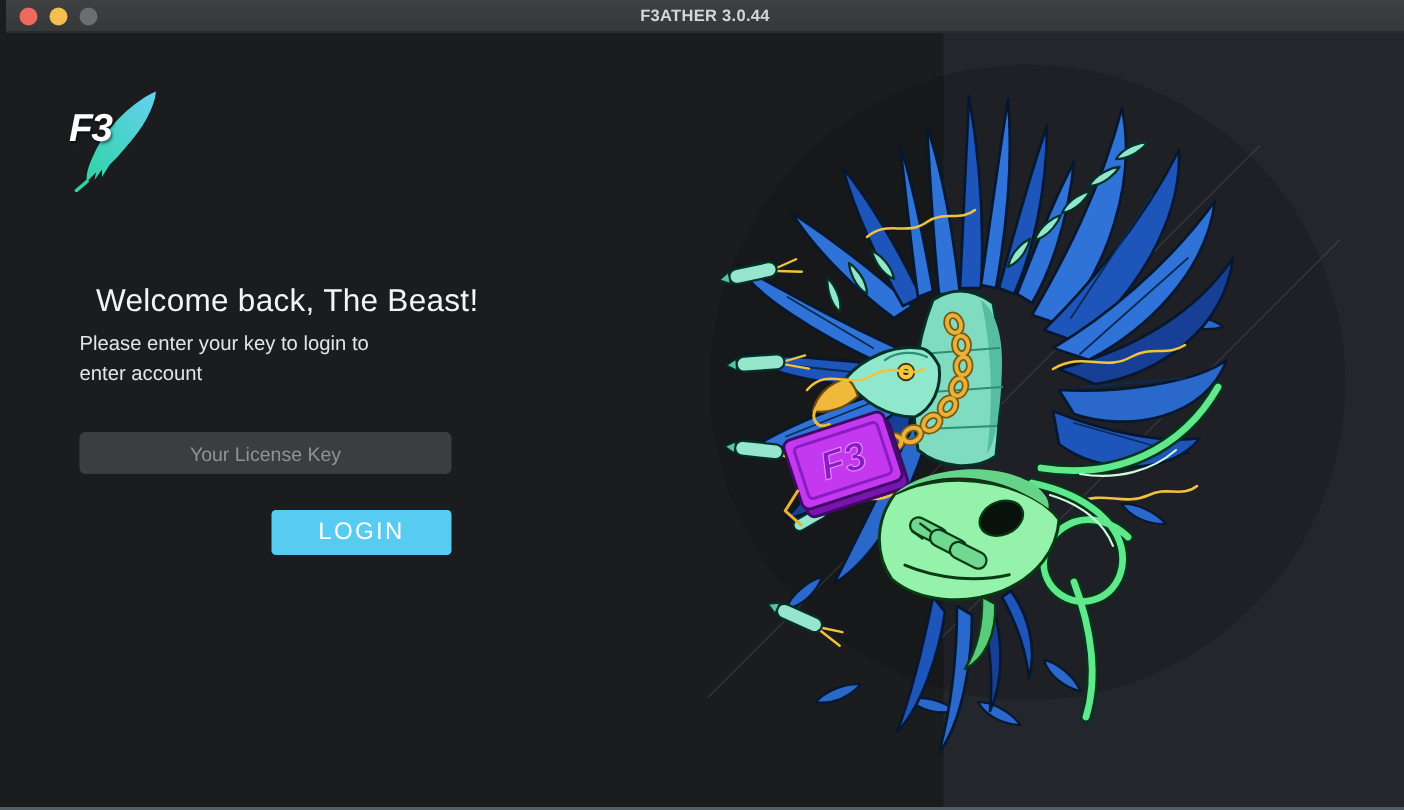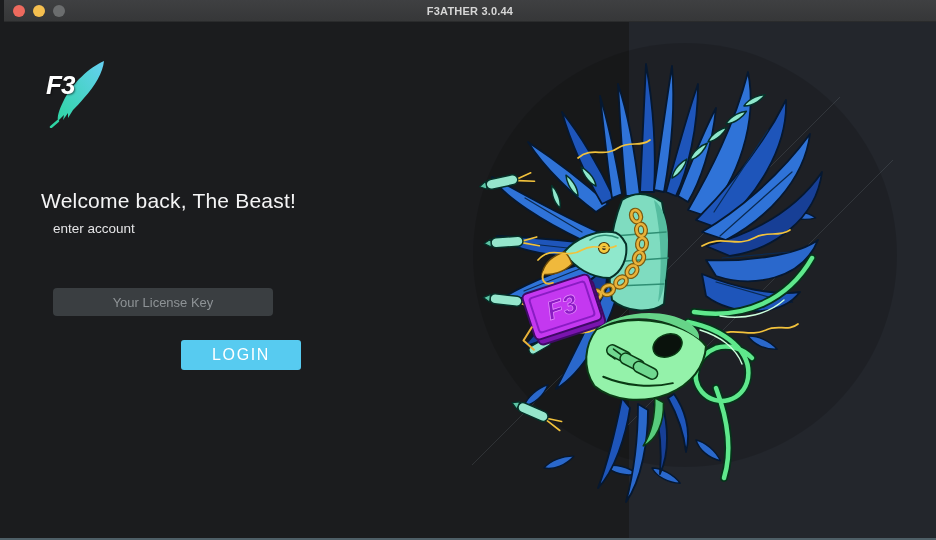--- a/index.html
+++ b/index.html
@@ -35,29 +35,29 @@
   
   .login-area { position:absolute; inset:0; z-index:20; }
   .logo { position:absolute; left:42px; top:56px; width:72px; height:72px; }
   .logo svg { position:absolute; left:0; top:0; }
   .logo-text {
     position:absolute; left:4px; top:14px;
     font-size:26px; font-weight:800; font-style:italic; color:#ffffff;
     letter-spacing:-1px; text-shadow:1px 1px 2px rgba(0,0,0,.55);
   }
   .welcome-heading {
-    position:absolute; left:41px; top:189px;
+    position:absolute; left:64px; top:189px;
     font-size:21px; font-weight:500; color:#f4f4f5; letter-spacing:.2px;
   }
   .welcome-sub {
     position:absolute; left:53px; top:219px;
     font-size:13.5px; line-height:20px; color:#e4e4e6;
   }
   .license-input {
-    position:absolute; left:53px; top:288px; width:220px; height:28px;
+    position:absolute; left:53px; top:288px; width:248px; height:28px;
     background:#3a3e41; border:none; border-radius:4px; outline:none;
     color:#f0abfc; font-size:13px; text-align:center;
     font-family:"Liberation Sans", sans-serif;
   }
   .license-input::placeholder { color:#8e9396; }
   .login-btn {
     position:absolute; left:181px; top:340px; width:120px; height:30px;
     background:#57cbf0; border:none; border-radius:3px; cursor:pointer;
     color:#ffffff; font-size:16px; letter-spacing:1.6px; font-weight:400;
     font-family:"Liberation Sans", sans-serif;
@@ -287,20 +287,21 @@
             <stop offset="1" stop-color="#2fd4a4"></stop>
           </linearGradient>
         </defs>
       </svg>
       <div class="logo-text">F3</div>
     </div>
 
     <div class="welcome-heading">Welcome back, The Beast!</div>
 
     <div class="welcome-sub">
+      <div>Please enter your key to login to</div>
       <div>enter account</div>
     </div>
 
     <input class="license-input" type="text" placeholder="Your License Key" style="">
 
     <button class="login-btn">LOGIN</button>
   </div>
 
   <div class="bottom-edge"></div>
 

